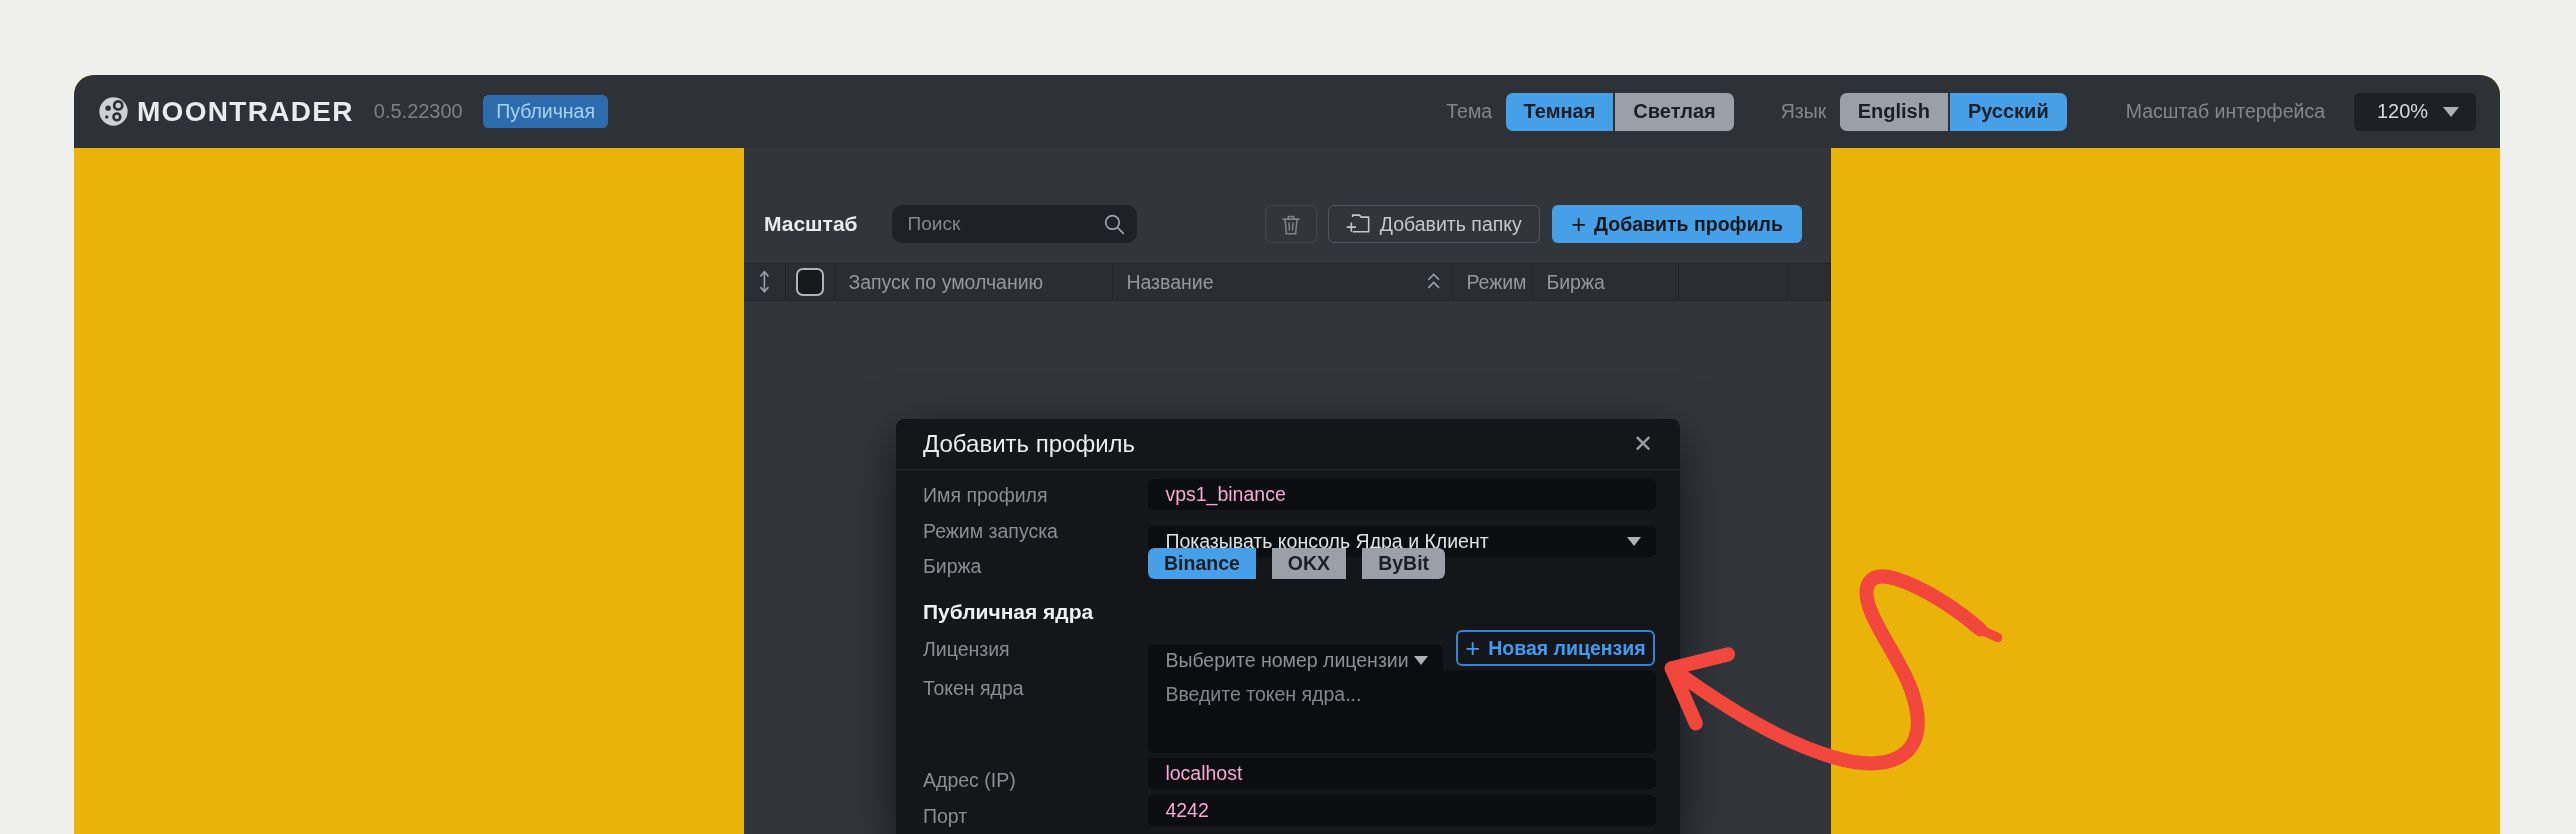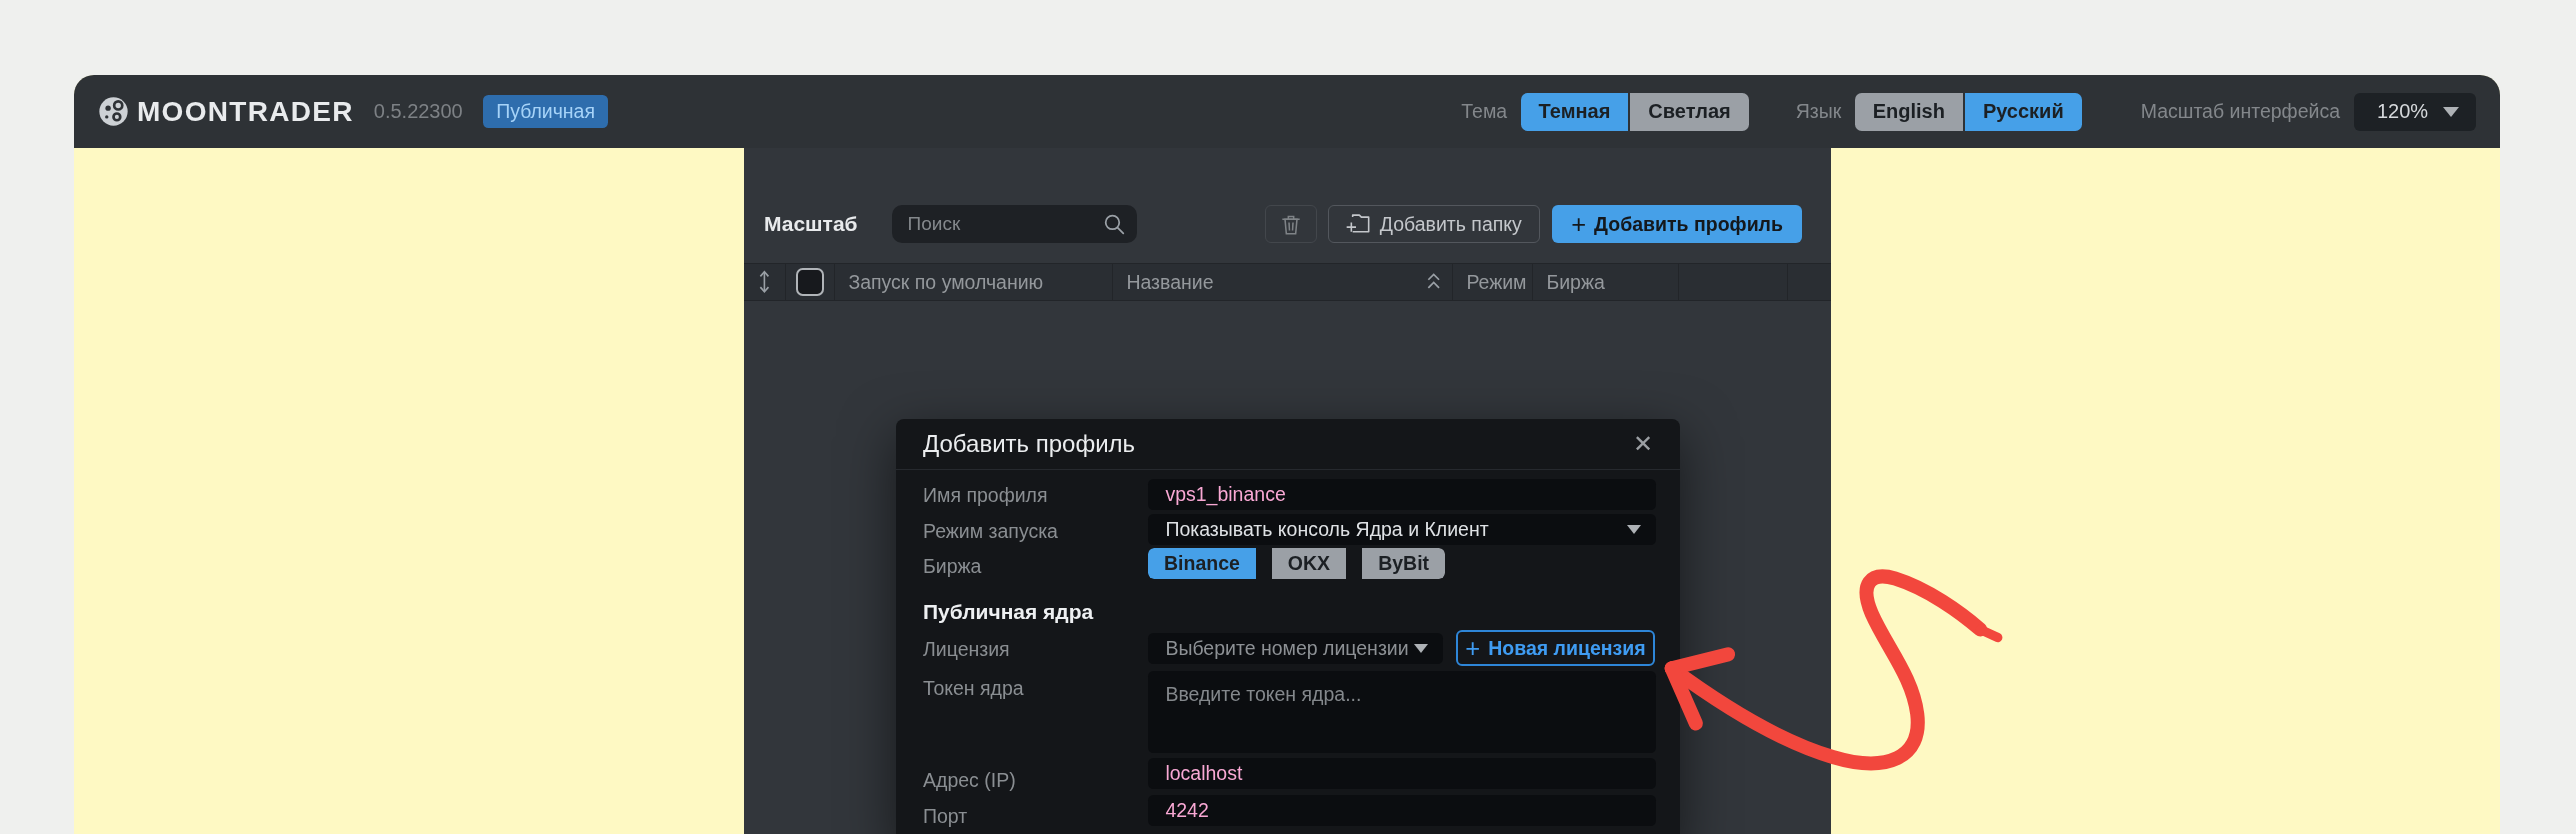--- a/index.html
+++ b/index.html
@@ -8,21 +8,21 @@
     background: #eff0ee;
     font-family: "Liberation Sans", sans-serif;
     position: relative;
     overflow: hidden;
     color: #e9ebed;
   }
   
   .app {
     position: absolute; left: 74px; top: 75px;
     width: 2426px; height: 759px;
-    background: #fef9c3;
+    background: #eab308;
     border-radius: 20px 20px 0 0;
     overflow: hidden;
   }
   
   .hdr {
     position: absolute; left: 0; top: 0; right: 0; height: 73px;
     background: #2e3236;
     display: flex; align-items: center;
   }
   .logo-wrap { display: flex; align-items: center; margin-left: 24px; }
@@ -38,21 +38,21 @@
   .seg { display: flex; margin-left: 13.4px; border-radius: 6.7px; overflow: hidden; }
   .seg-btn {
     height: 38px; display: flex; align-items: center; padding: 0 18px;
     font-size: 20px; font-weight: 700; color: #1c2024; cursor: pointer;
   }
   .seg-btn.on  { background: #46a0e8; }
   .seg-btn.off { background: #9ba0a6; }
   .seg-btn + .seg-btn { border-left: 2px solid #2e3236; }
   .gap70 { width: 47px; } .gap88 { width: 59px; }
   .scale-dd {
-    margin-left: 14px; width: 122px; height: 38px; background: #1d2125;
+    margin-left: 29px; width: 122px; height: 38px; background: #1d2125;
     border-radius: 6px; display: flex; align-items: center;
     font-size: 20px; color: #d6d9dc; padding: 0 17.4px 0 23px; cursor: pointer;
   }
   .tri {
     width: 0; height: 0; margin-left: auto;
     border-left: 8px solid transparent; border-right: 8px solid transparent;
     border-top: 10px solid #aeb2b6;
   }
   
   .panel {
@@ -120,21 +120,21 @@
   .m-label { position: absolute; left: 27px; font-size: 19.5px; color: #8a8e92; }
   .m-input {
     position: absolute; left: 252px; width: 508px; height: 31px;
     background: #0b0d10; border: none; outline: none; border-radius: 5.4px;
     color: #f9a8d4; font-size: 19.5px; font-family: inherit; padding: 0 17.4px;
   }
   .m-input::placeholder, .m-textarea::placeholder { color: #84888c; }
   .m-select {
     position: absolute; left: 252px; width: 508px; height: 31px;
     background: #0b0d10; border-radius: 5.4px; display: flex; align-items: center;
-    font-size: 19.5px; color: #dfe2e5; padding: 0 14.8px 0 17.4px; cursor: pointer;
+    font-size: 19.5px; color: #dfe2e5; padding: 0 14.8px 0 17.4px; cursor: pointer; margin-top: 12px;
   }
   .m-select .tri { border-left-width: 7.4px; border-right-width: 7.4px; border-top-width: 9.4px; }
   .m-select.placeholder { color: #8d9195; }
   .exch { position: absolute; left: 252px; display: flex; gap: 16px; border-radius: 6px; overflow: hidden; }
   .exch .seg-btn { height: 31px; font-size: 19.5px; padding: 0 16px; }
   .exch .seg-btn + .seg-btn { border-left: none; }
   .m-section { position: absolute; left: 27px; font-size: 21px; font-weight: 700; color: #eef0f2; }
   .btn-newlic {
     position: absolute; left: 560px; width: 199px; height: 36px;
     background: transparent; border: 2px solid #2e86d8; border-radius: 6px;

